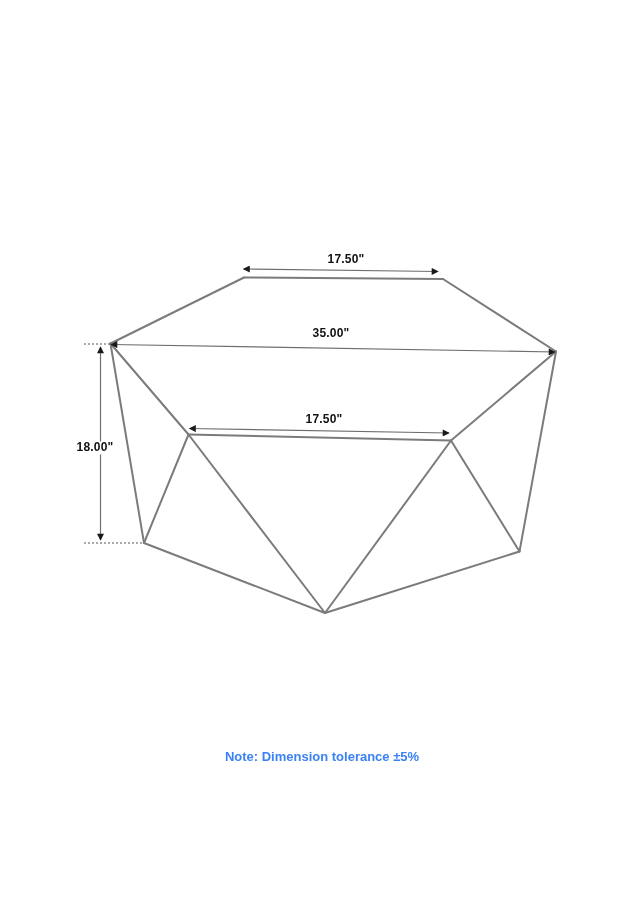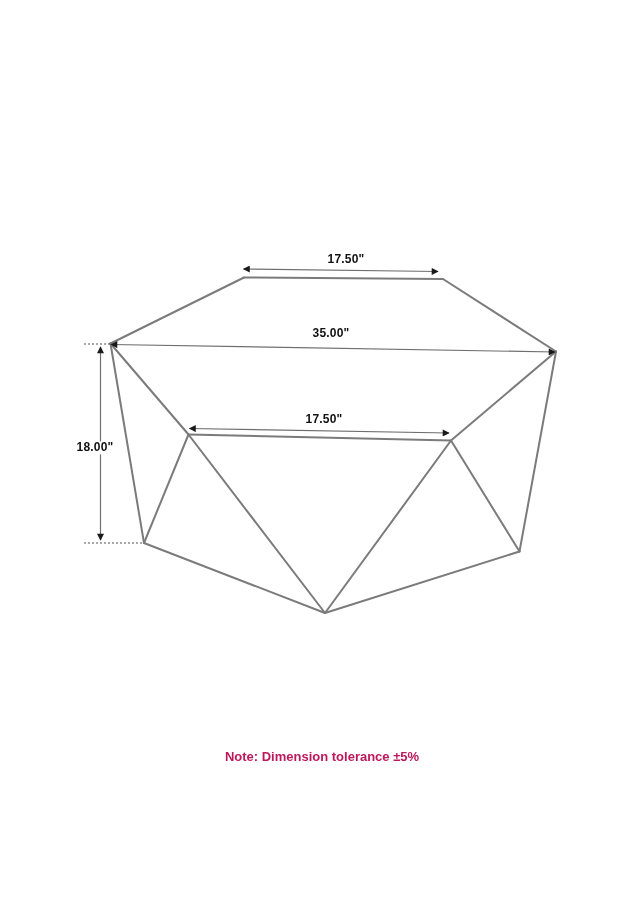--- a/index.html
+++ b/index.html
@@ -76,14 +76,14 @@
         <line x1="189.5" y1="428.5" x2="449" y2="433" marker-start="url(#arrowhead)" marker-end="url(#arrowhead)"></line>
         <line x1="100.5" y1="347" x2="100.5" y2="540" marker-start="url(#arrowhead)" marker-end="url(#arrowhead)"></line>
       </g>
   </svg>
 
   <span class="dim-label" style="left: 346px; top: 260px; color: rgb(17, 17, 17);">17.50"</span>
   <span class="dim-label" style="left: 331px; top: 334px; color: rgb(17, 17, 17);">35.00"</span>
   <span class="dim-label" style="left: 324px; top: 420px; color: rgb(17, 17, 17);">17.50"</span>
   <span class="dim-label" style="left: 95px; top: 448px; color: rgb(17, 17, 17);">18.00"</span>
 
-  <div class="note" style="left: 322px; top: 757px; color: #be185d;">Note: Dimension tolerance ±5%</div>
+  <div class="note" style="left: 322px; top: 757px; color: #3b82f6;">Note: Dimension tolerance ±5%</div>
 </div>
 
 </body></html>

